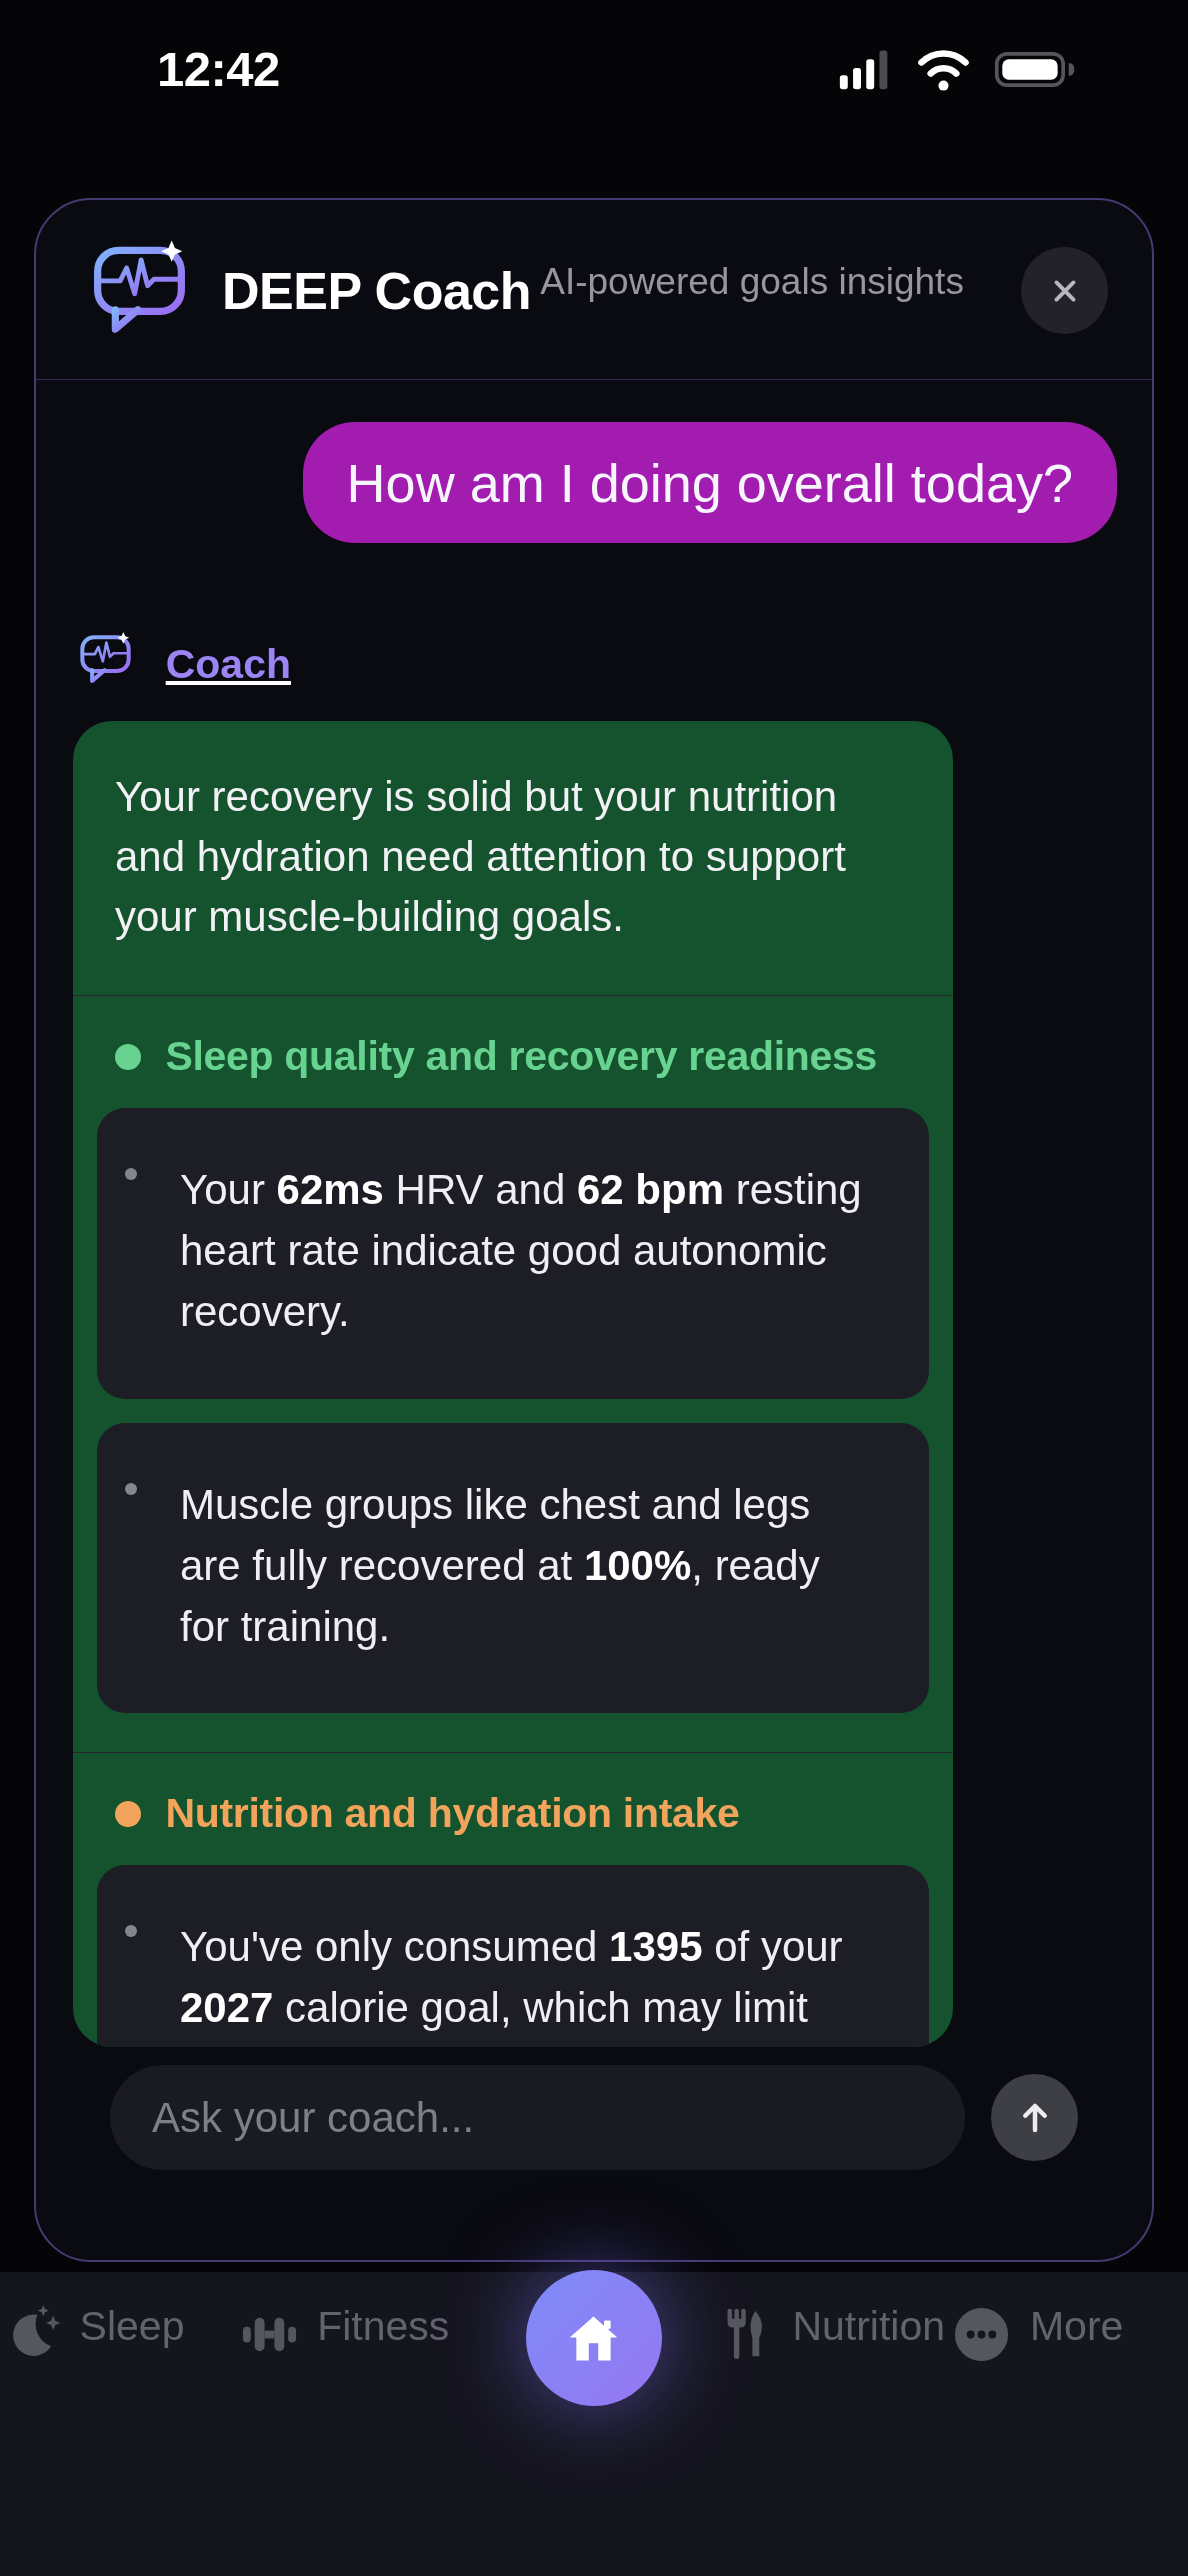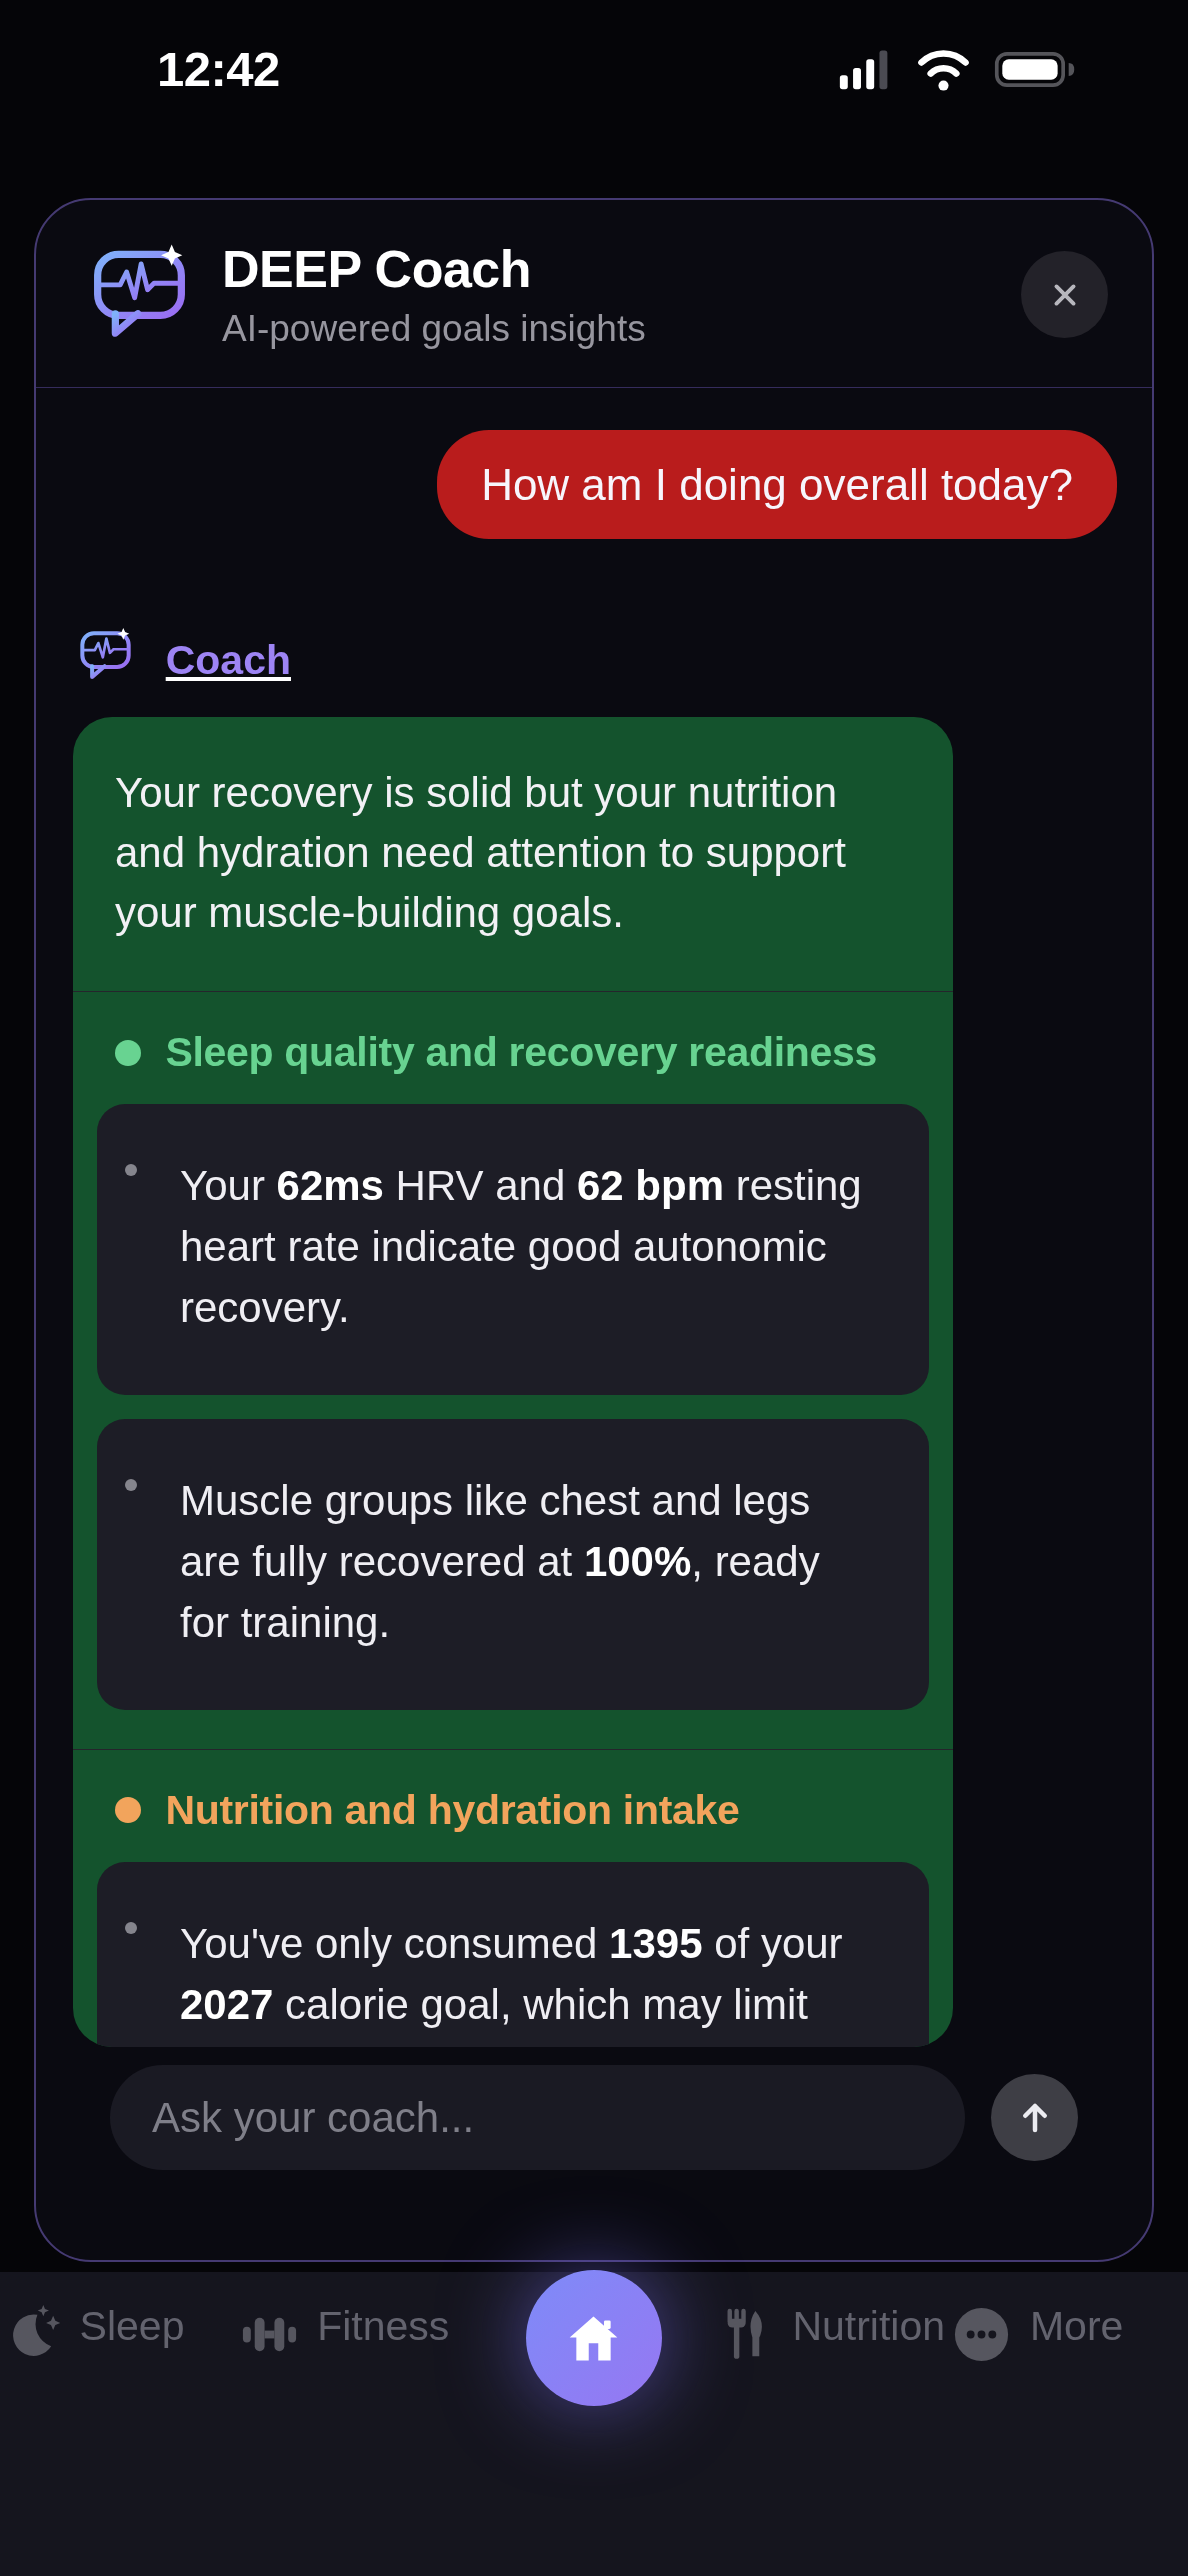--- a/index.html
+++ b/index.html
@@ -11,30 +11,30 @@
   .status-bar{position:absolute;top:0;left:0;right:0;height:138px;display:flex;align-items:center;justify-content:space-between;padding:0 111px 0 157px;box-sizing:border-box;}
   .sb-time{font-size:49px;font-weight:700;letter-spacing:-0.5px;color:#fff;}
   .sb-icons{display:flex;align-items:center;gap:20px;}
 
   
   .panel{position:absolute;left:34px;top:198px;width:1120px;height:2064px;box-sizing:border-box;
          background:#0a0a11;border:2.8px solid #453a72;border-radius:57px;
          display:flex;flex-direction:column;overflow:hidden;}
   .panel-header{display:flex;align-items:center;gap:31px;padding:39px 44px 37px 52px;border-bottom:1.8px solid #352c5c;}
   .logo-lg{width:103px;height:103px;flex:0 0 auto;}
-  .head-texts{display:flex;flex-direction:column;gap:9.2px;}
+  .head-texts{display:flex;flex-direction:row;gap:9.2px;}
   .head-title{font-size:52px;font-weight:700;color:#ffffff;letter-spacing:-0.5px;}
   .head-sub{font-size:37px;color:#97969f;}
   .close-btn{margin-left:auto;width:87px;height:87px;border-radius:50%;background:#232229;border:none;
              display:flex;align-items:center;justify-content:center;cursor:pointer;flex:0 0 auto;}
 
   
   .messages{flex:1;display:flex;flex-direction:column;padding:42px 35px 37px 37px;overflow:hidden;}
-  .user-bubble{align-self:flex-end;background:#b91c1c;border-radius:52px;padding:29.5px 44px;
-               font-size:44px;color:#f7f5fc;max-width:80%;}
+  .user-bubble{align-self:flex-end;background:#a21caf;border-radius:52px;padding:29.5px 44px;
+               font-size:54px;color:#f7f5fc;max-width:80%;}
   .coach-row{display:flex;align-items:flex-end;gap:32px;margin:88px 0 33px 3.7px;text-decoration:underline;}
   .logo-sm{width:57px;height:57px;}
   .coach-name{font-size:41px;font-weight:700;color:#9d84f4;}
 
   .coach-card{align-self:flex-start;width:880px;box-sizing:border-box;background:#14532d;border-radius:39px;overflow:hidden;}
   .intro{padding:46px 42px 48px 42px;font-size:42px;line-height:1.43;color:#f2f1f5;margin:0;}
   .section{border-top:1.8px solid #25252c;padding:37px 24px 26px 24px;}
   .sec-head{display:flex;align-items:center;gap:24px;padding-left:18.4px;margin-bottom:28px;}
   .sec-dot{width:26px;height:26px;border-radius:50%;flex:0 0 auto;}
   .sec-title{font-size:41px;font-weight:700;letter-spacing:-0.3px;}

